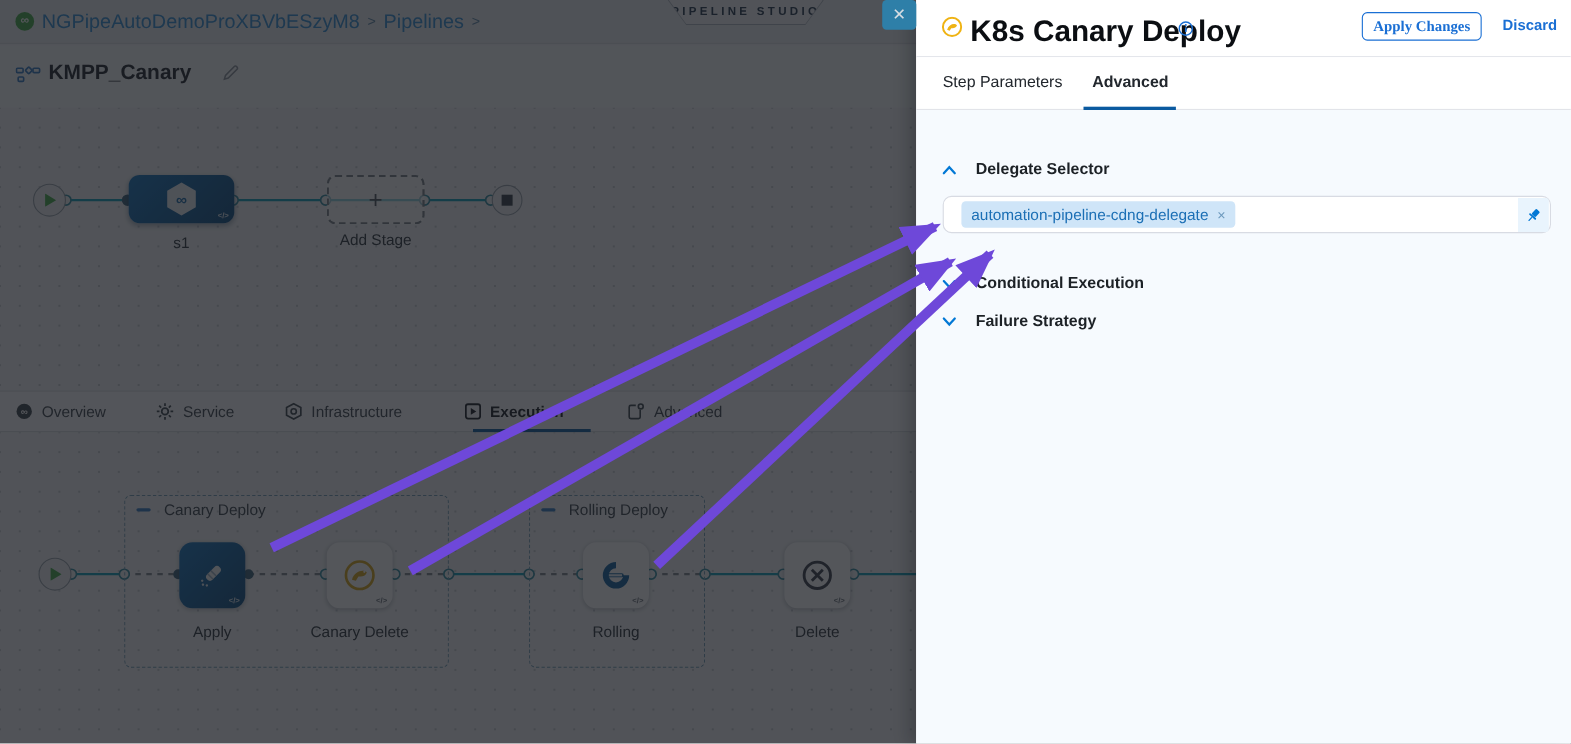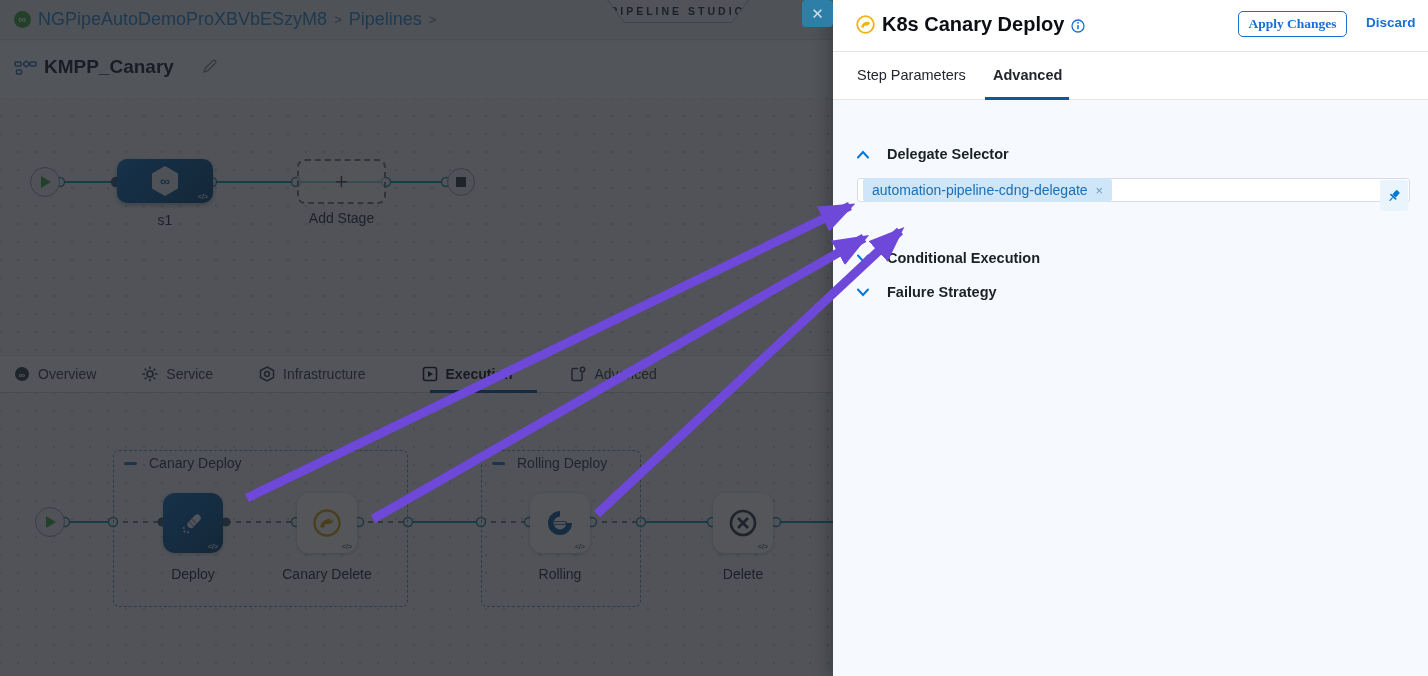--- a/index.html
+++ b/index.html
@@ -69,36 +69,36 @@
 
   #close-btn { position:absolute; left:802px; top:0; width:31px; height:27px; background:#2e7fa8;
                border:none; border-radius:4px; color:#d7dde2; font-size:15px; line-height:25px;
                text-align:center; cursor:pointer; z-index:8; }
 
   
   #drawer { position:absolute; left:833px; top:0; width:595px; height:676px; background:#fff;
             box-shadow:-6px 0 14px rgba(10,14,20,.25); z-index:7; }
   #drawer-header { position:absolute; left:0; top:0; width:595px; height:52px; background:#fff;
                    border-bottom:1px solid #e2e4e9; }
-  #drawer-title { position:absolute; left:49px; top:13px; font-size:20px; font-weight:bold; color:#0b0e12; }
+  #drawer-title { position:absolute; left:49px; top:13px; font-size:27px; font-weight:bold; color:#0b0e12; }
   #apply-btn { position:absolute; left:405px; top:11px; width:109px; height:26px; background:#fff;
                border:1.5px solid #1a6fd4; border-radius:5px; color:#1a6fd4; font-size:13.5px;
                font-weight:bold; cursor:pointer; font-family:Liberation Serif, serif; }
   #discard-btn { position:absolute; left:533px; top:15px; background:none; border:none; color:#1a6fd4;
                  font-size:13.5px; font-weight:bold; cursor:pointer; font-family:inherit; }
   #drawer-tabs { position:absolute; left:0; top:52px; width:697px; height:48px; background:#fff;
                  border-bottom:1px solid #e2e4e9; }
   .drawer-tab { position:absolute; top:15px; font-size:14.5px; color:#22272d; cursor:pointer; }
   .drawer-tab.active { font-weight:bold; }
   #drawer-tab-underline { position:absolute; left:152px; top:45px; width:84px; height:3px; background:#0b5aa0; }
   #drawer-body { position:absolute; left:0; top:100px; width:595px; height:576px; background:#f6fafe; }
   .section-row { position:absolute; left:23px; display:flex; align-items:center; gap:17px; cursor:pointer; }
   .section-label { font-size:14.5px; font-weight:bold; color:#1c2126; }
-  .tag-input { position:absolute; left:24px; top:78px; width:553px; height:24px; background:#fff;
-               border:1px solid #d8dbe3; border-radius:3px; display:flex; align-items:center; padding-left:5px; }
+  .tag-input { position:absolute; left:24px; top:78px; width:553px; height:34px; background:#fff;
+               border:1px solid #d8dbe3; border-radius:8px; display:flex; align-items:center; padding-left:16px; }
   .tag-chip { background:#cfe5f8; color:#1b6fb5; font-size:14px; border-radius:4px; height:24px;
               display:flex; align-items:center; padding:0 9px; gap:8px; }
   .tag-x { color:#6c99bd; font-size:13px; cursor:pointer; }
   .pin-box { position:absolute; right:1px; top:1px; width:28px; height:31px; background:#e9f4fd;
              border-radius:0 3px 3px 0; display:flex; align-items:center; justify-content:center; cursor:pointer; }
 
   #arrows { position:absolute; left:0; top:0; z-index:20; pointer-events:none; }
   svg text { font-family:"Liberation Sans","DejaVu Sans",sans-serif; }
 </style>
 </head>
@@ -277,21 +277,21 @@
             <rect x="9" y="11" width="16" height="7" rx="3.5" fill="#f2f5f8"></rect>
             <line x1="13" y1="11" x2="13" y2="18" stroke="#9fb4c6" stroke-width="1.4"></line>
             <line x1="17" y1="11" x2="17" y2="18" stroke="#9fb4c6" stroke-width="1.4"></line>
             <circle cx="5" cy="12" r="1.1" fill="#dfe7ee"></circle>
               <circle cx="3" cy="15" r="1.1" fill="#dfe7ee"></circle>
             <circle cx="5" cy="18" r="1.1" fill="#dfe7ee"></circle>
           </g>
           </svg>
         <span class="code-glyph">&lt;/&gt;</span>
       </div>
-      <div class="node-label" style="left:143px;top:173px;width:100px">Deploy</div>
+      <div class="node-label" style="left:143px;top:173px;width:100px">Apply</div>
 
       <div class="step-card abs" style="left:297px;top:100px;width:60px;height:60px">
         <svg width="30" height="30" viewBox="0 0 30 30">
           <circle cx="15" cy="15" r="12.5" fill="none" stroke="#d9a514" stroke-width="2.4"></circle>
           <path d="M8 19 C10 11 19 9 21.5 12.5 C20 16 17 16.5 13.8 16 L11.5 20 Z" fill="#d9a514"></path>
           <circle cx="19.2" cy="11.8" r="1" fill="#fff"></circle>
           </svg>
         <span class="code-glyph dark">&lt;/&gt;</span>
       </div>
       <div class="node-label" style="left:277px;top:173px;width:100px">Canary Delete</div>

